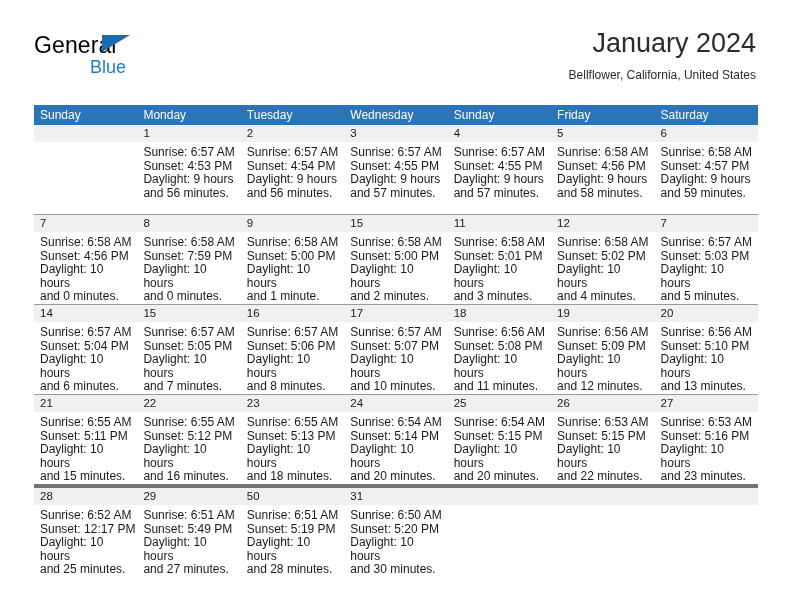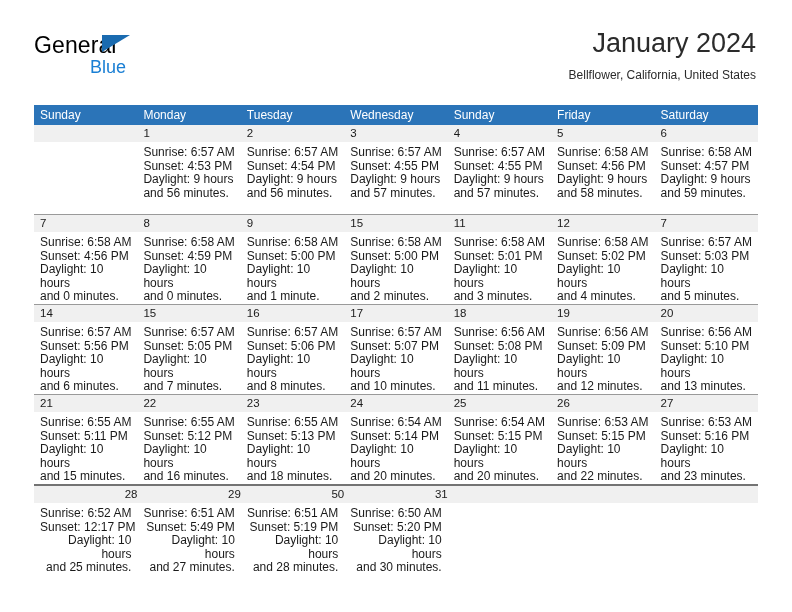--- a/index.html
+++ b/index.html
@@ -113,22 +113,21 @@
   .week-row td {
     border-top: 1px solid #9a9a9a;
     background: #ffffff;
     height: 89px;
     position: relative;
   }
   .week-row.first td {
     border-top: none;
   }
   .week-row.last td {
-    border-top: 2px solid #737373;
-    text-align: right;
+    border-top: 4px solid #737373;
   }
   .daynum-band {
     background: #f0f0f0;
     height: 17px;
     line-height: 17px;
     font-size: 11.5px;
     color: #1a1a1a;
     padding-left: 6px;
     box-sizing: border-box;
     white-space: nowrap;
@@ -256,21 +255,21 @@
               <div>Sunrise: 6:58 AM</div>
               <div>Sunset: 4:56 PM</div>
               <div class="dl">Daylight: 10 hours</div>
               <div class="dl">and 0 minutes.</div>
             </div>
           </td>
         <td>
             <div class="daynum-band">8</div>
             <div class="cell-body">
               <div>Sunrise: 6:58 AM</div>
-              <div>Sunset: 4:59 PM</div>
+              <div>Sunset: 7:59 PM</div>
               <div class="dl">Daylight: 10 hours</div>
               <div class="dl">and 0 minutes.</div>
             </div>
           </td>
         <td>
             <div class="daynum-band">9</div>
             <div class="cell-body">
               <div>Sunrise: 6:58 AM</div>
               <div>Sunset: 5:00 PM</div>
               <div class="dl">Daylight: 10 hours</div>
@@ -313,21 +312,21 @@
               <div class="dl">and 5 minutes.</div>
             </div>
           </td>
       </tr>
 
       <tr class="week-row">
         <td>
             <div class="daynum-band">14</div>
             <div class="cell-body">
               <div>Sunrise: 6:57 AM</div>
-              <div>Sunset: 5:56 PM</div>
+              <div>Sunset: 5:04 PM</div>
               <div class="dl">Daylight: 10 hours</div>
               <div class="dl">and 6 minutes.</div>
             </div>
           </td>
         <td>
             <div class="daynum-band">15</div>
             <div class="cell-body">
               <div>Sunrise: 6:57 AM</div>
               <div>Sunset: 5:05 PM</div>
               <div class="dl">Daylight: 10 hours</div>

